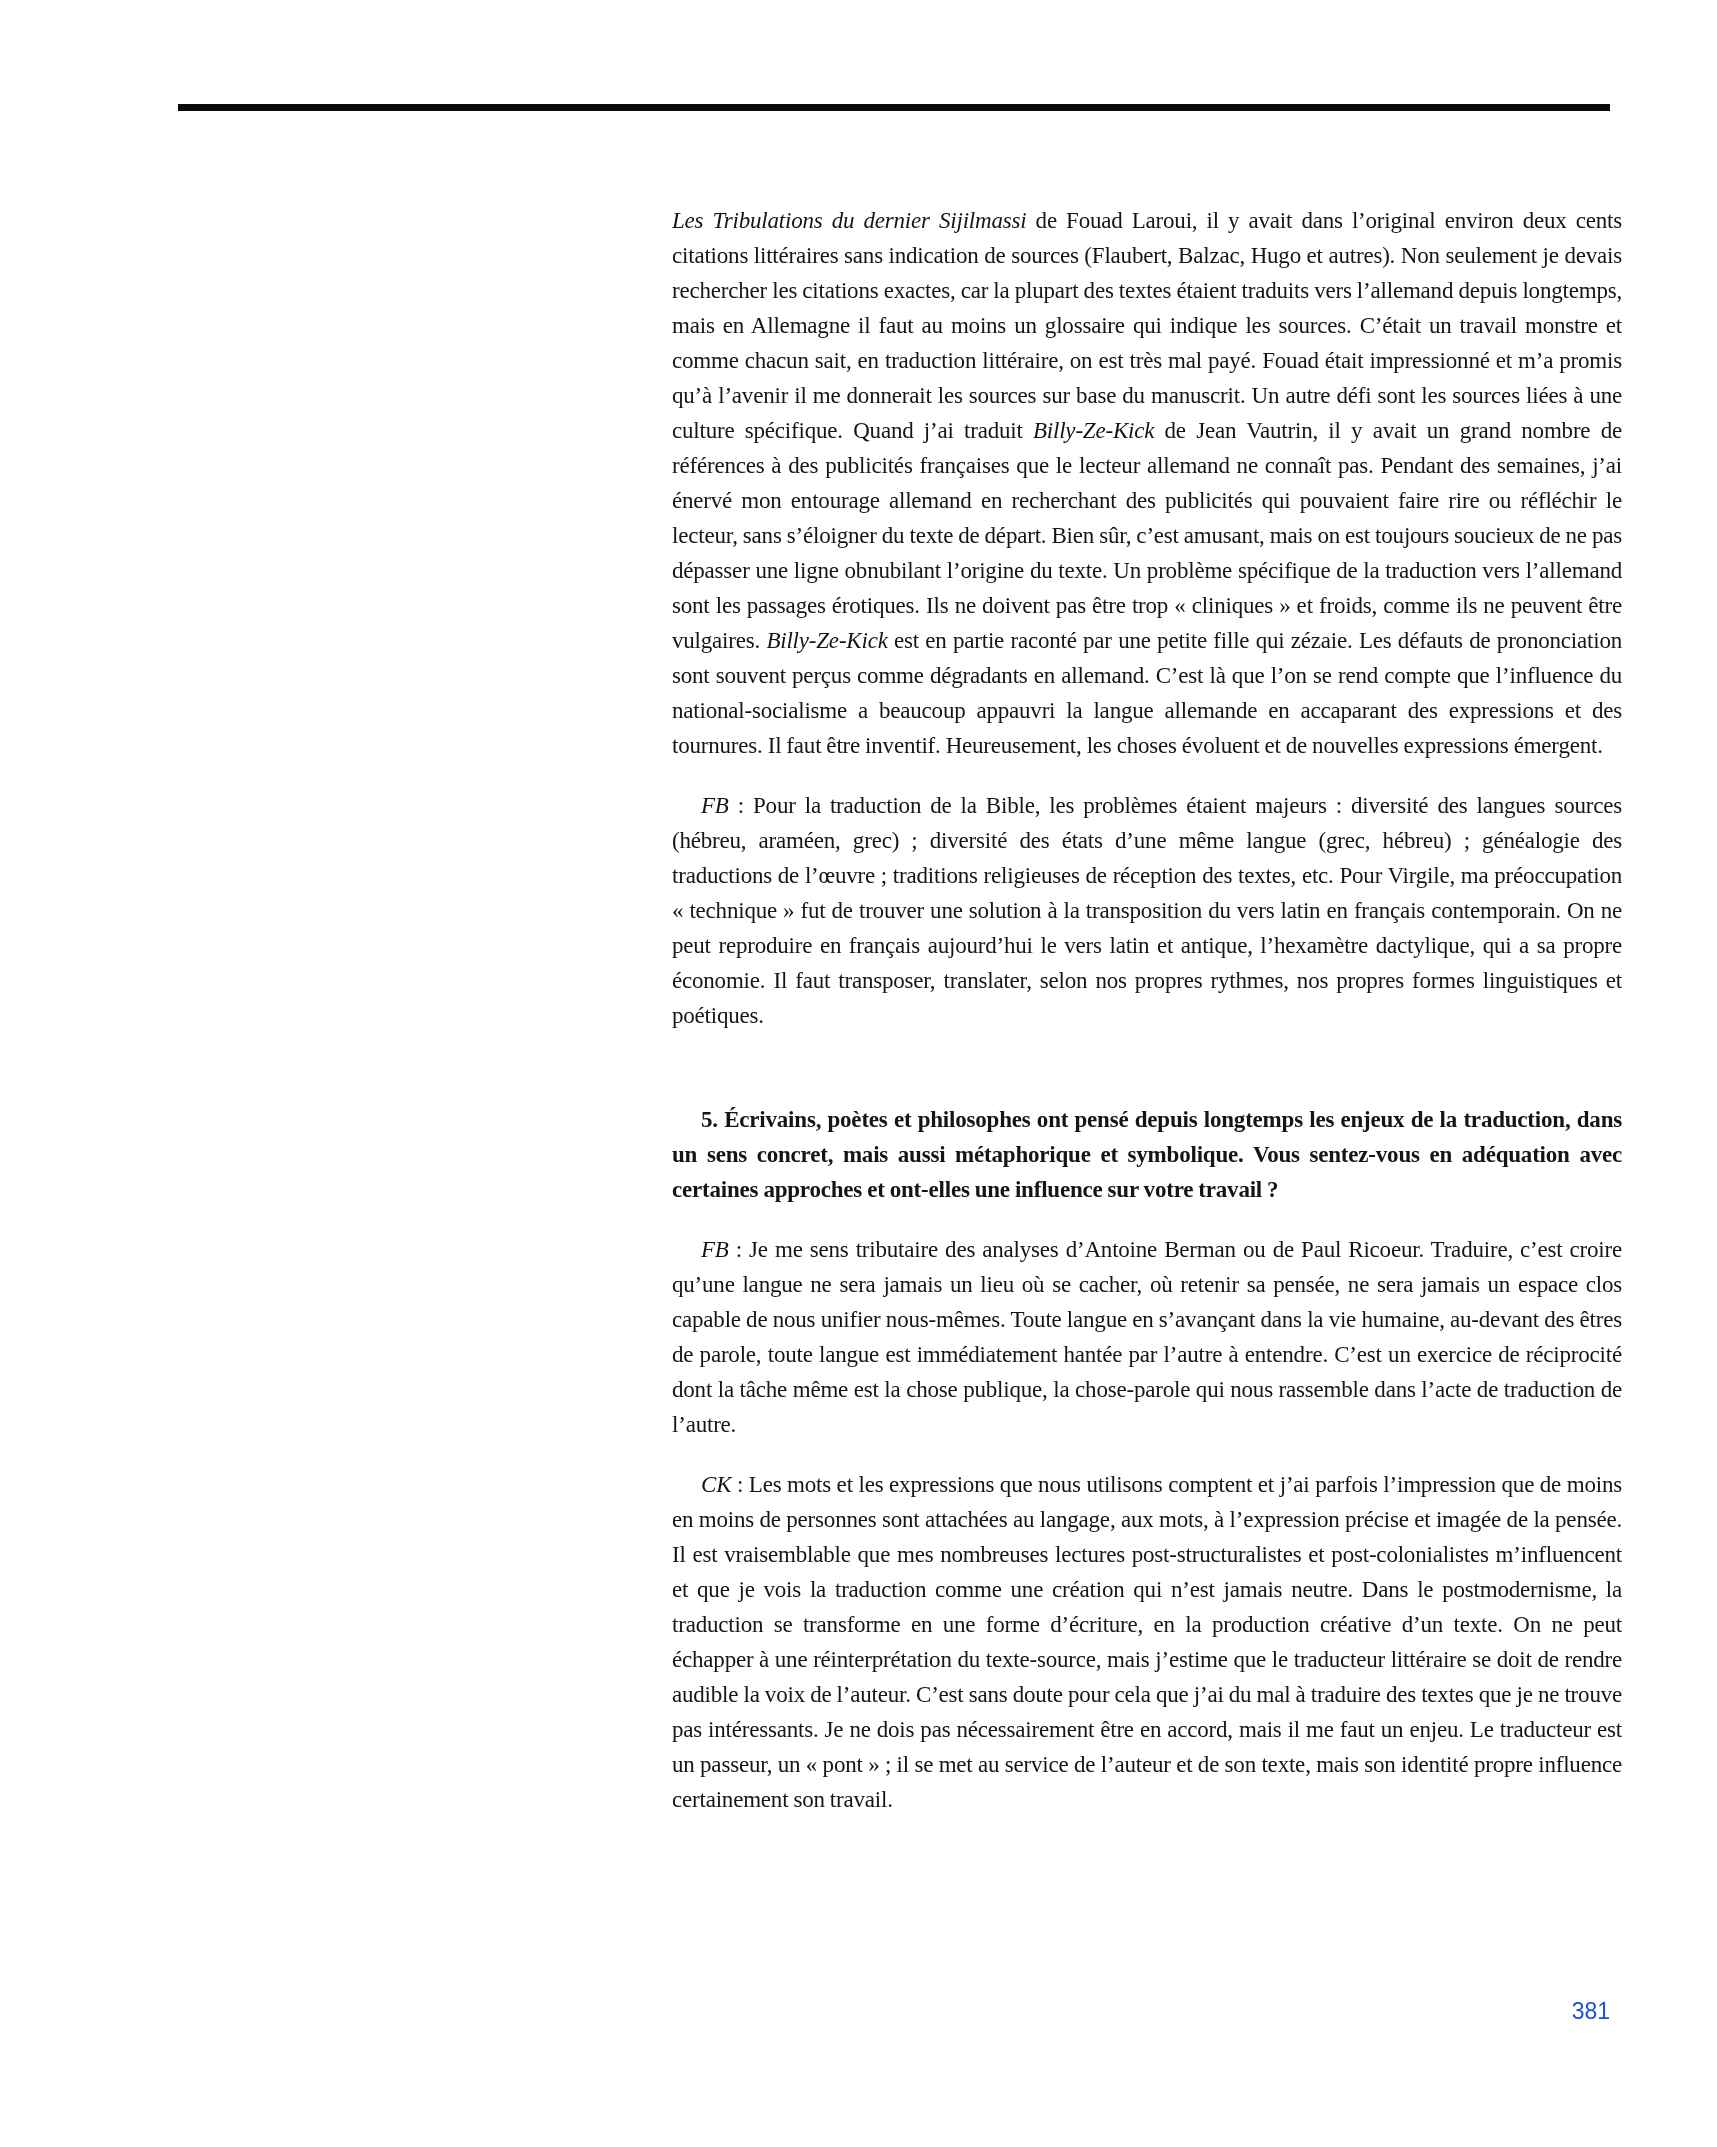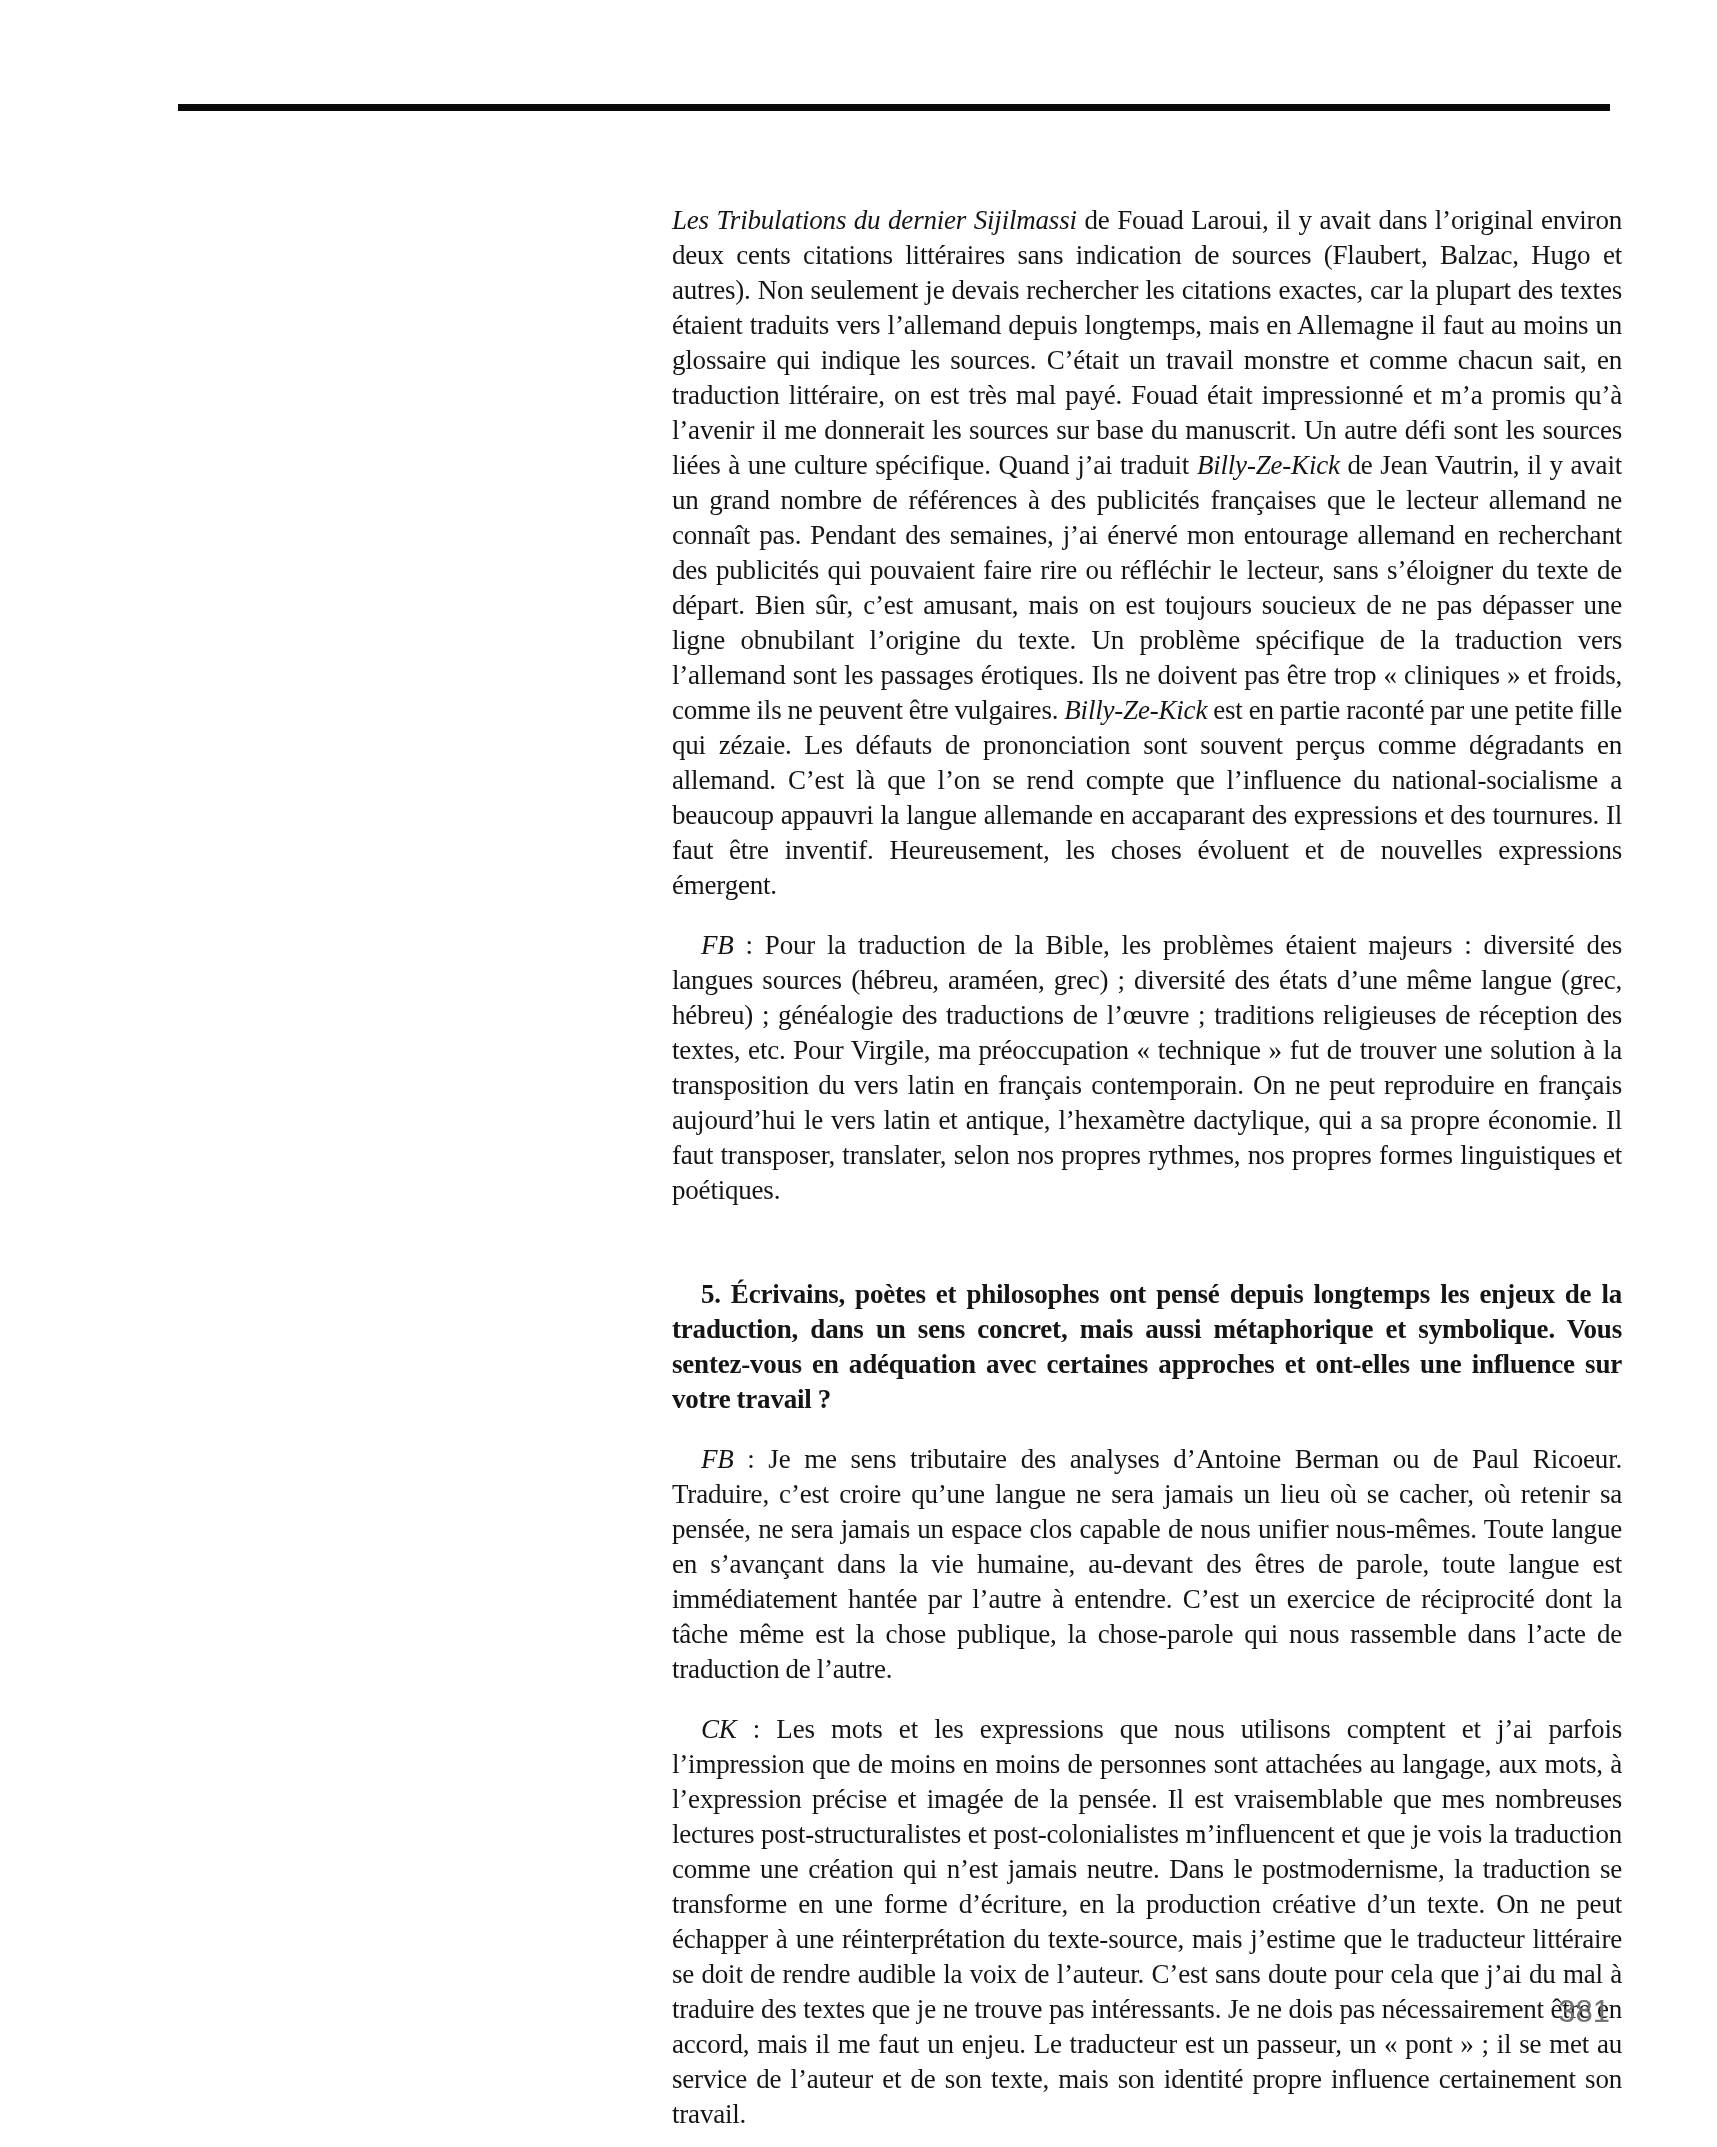--- a/index.html
+++ b/index.html
@@ -18,41 +18,41 @@
     width: 1432px;
     height: 7.3px;
     background: #0a0a0a;
   }
   .textblock {
     position: absolute;
     left: 672px;
     top: 203px;
     width: 950px;
     font-family: "Liberation Serif", "DejaVu Serif", serif;
-    font-size: 27px;
+    font-size: 23px;
     line-height: 35px;
     letter-spacing: -0.2px;
     word-spacing: -0.5px;
     color: #151515;
     text-align: justify;
   }
   .textblock p { margin: 0; }
   .textblock p + p { margin-top: 25px; font-family: Liberation Serif, serif; }
   .textblock p.question { margin-top: 69px; }
   .textblock p.indent { text-indent: 29px; }
   .textblock em { font-style: italic; }
   .textblock strong { font-weight: bold; }
   .page-number {
     position: absolute;
     top: 1999px;
     right: 108px;
     font-family: "Liberation Sans", "DejaVu Sans", sans-serif;
-    font-size: 31px;
+    font-size: 23px;
     line-height: 25.6px;
-    color: #737373;
+    color: #1d4ed8;
   }
 </style>
 </head>
 <body>
 
 <div class="page" style="background: rgb(255, 255, 255);">
   <div class="header-rule" style="background: rgb(10, 10, 10);"></div>
   <div class="textblock" style="color: rgb(21, 21, 21);">
       <p class="body"><em>Les Tribulations du dernier Sijilmassi</em><span> de Fouad Laroui, il y avait dans l’original environ deux cents citations littéraires sans indication de sources (Flaubert, Balzac, Hugo et autres). Non seulement je devais rechercher les citations exactes, car la plupart des textes étaient traduits vers l’allemand depuis longtemps, mais en Allemagne il faut au moins un glossaire qui indique les sources. C’était un travail monstre et comme chacun sait, en traduction littéraire, on est très mal payé. Fouad était impressionné et m’a promis qu’à l’avenir il me donnerait les sources sur base du manuscrit. Un autre défi sont les sources liées à une culture spécifique. Quand j’ai traduit </span><em>Billy-Ze-Kick</em><span> de Jean Vautrin, il y avait un grand nombre de références à des publicités françaises que le lecteur allemand ne connaît pas. Pendant des semaines, j’ai énervé mon entourage allemand en recherchant des publicités qui pouvaient faire rire ou réfléchir le lecteur, sans s’éloigner du texte de départ. Bien sûr, c’est amusant, mais on est toujours soucieux de ne pas dépasser une ligne obnubilant l’origine du texte. Un problème spécifique de la traduction vers l’allemand sont les passages érotiques. Ils ne doivent pas être trop «&nbsp;cliniques&nbsp;» et froids, comme ils ne peuvent être vulgaires. </span><em>Billy-Ze-Kick</em><span> est en partie raconté par une petite fille qui zézaie. Les défauts de prononciation sont souvent perçus comme dégradants en allemand. C’est là que l’on se rend compte que l’influence du national-socialisme a beaucoup appauvri la langue allemande en accaparant des expressions et des tournures. Il faut être inventif. Heureusement, les choses évoluent et de nouvelles expressions émergent.</span></p>
       <p class="body indent"><em>FB</em><span>&nbsp;: Pour la traduction de la Bible, les problèmes étaient majeurs&nbsp;: diversité des langues sources (hébreu, araméen, grec)&nbsp;; diversité des états d’une même langue (grec, hébreu)&nbsp;; généalogie des traductions de l’œuvre&nbsp;; traditions religieuses de réception des textes, etc. Pour Virgile, ma préoccupation «&nbsp;technique&nbsp;» fut de trouver une solution à la transposition du vers latin en français contemporain. On ne peut reproduire en français aujourd’hui le vers latin et antique, l’hexamètre dactylique, qui a sa propre économie. Il faut transposer, translater, selon nos propres rythmes, nos propres formes linguistiques et poétiques.</span></p>

